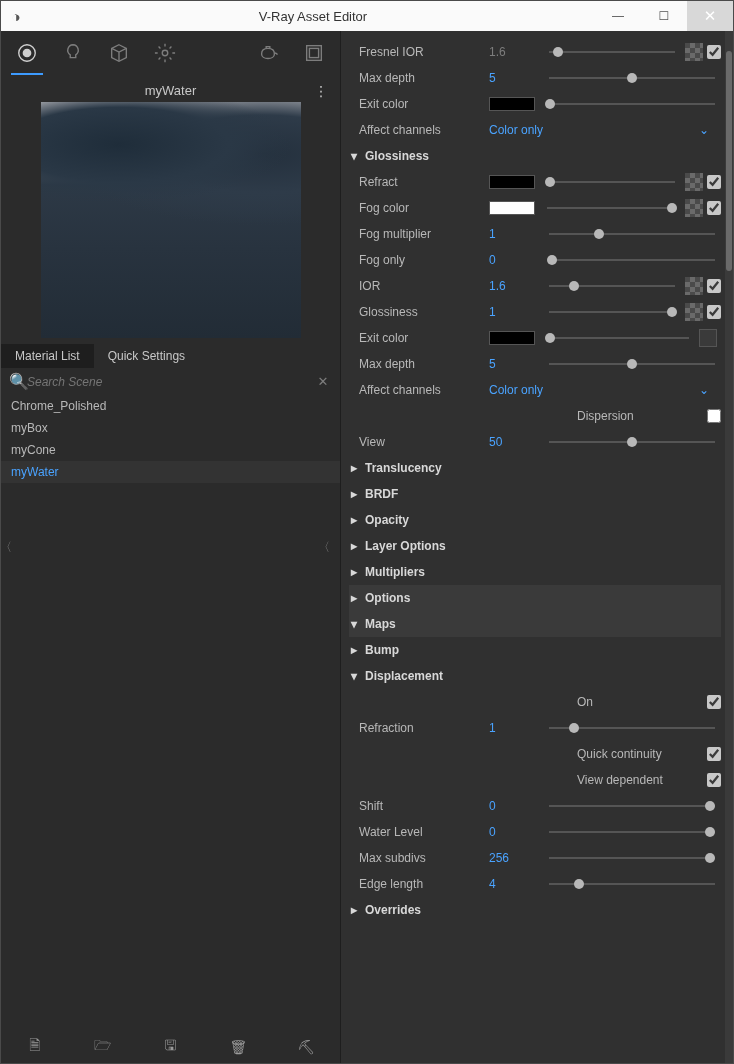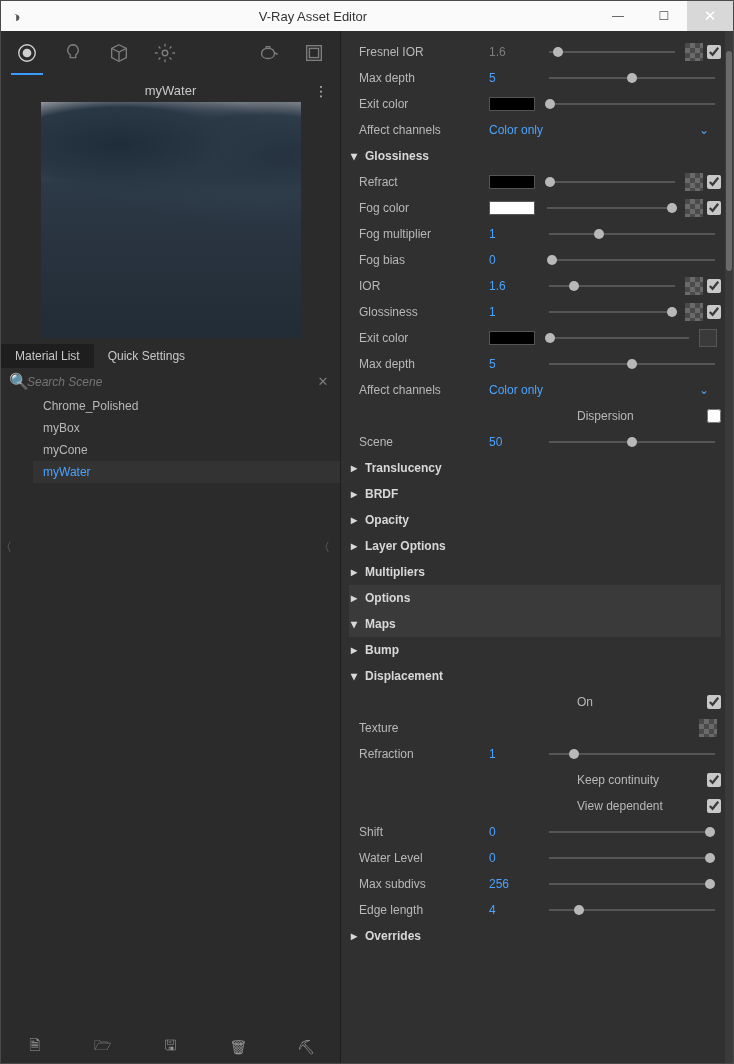--- a/index.html
+++ b/index.html
@@ -28,21 +28,21 @@
   radial-gradient(ellipse 120% 45% at 30% 18%, #1f2d3a 0%, #2a3846 35%, transparent 55%),
   radial-gradient(ellipse 140% 55% at 85% 22%, #24303d 0%, #2e3b49 30%, transparent 55%),
   linear-gradient(180deg,#d9d6d8 0%, #d9d6d8 8%, #2d3946 35%, #28333f 62%, #222c36 100%); }
 .tabs { display:flex; margin-top:6px; }
 .tab { flex:0 0 auto; padding:5px 14px; color:#c8c8c8; font-size:12px; cursor:pointer; }
 .tab.active { background:#1e1e1e; }
 .search { display:flex; align-items:center; padding:4px 8px; color:#7d7d7d; }
 .search .mag { width:18px; text-align:center; }
 .search input { flex:1; background:transparent; border:none; outline:none; color:#c8c8c8; font-size:12px; font-style:italic; }
 .search .clear { width:18px; text-align:center; cursor:pointer; color:#7d7d7d; font-size:13px;}
-.list { flex:1; overflow:auto;margin-left:32px; }
+.list { flex:1; overflow:auto; }
 .list .item { padding:4px 10px; color:#b8b8b8; font-size:12px; cursor:pointer; }
 .list .item.selected { color:#4aa3ff; background:#333; }
 .bottombar { height:32px; display:flex; align-items:center; justify-content:space-around; color:#9a9a9a; }
 .bottombar .bicon { width:44px; text-align:center; cursor:pointer; font-size:14px; }
 .splitter { width:10px; position:absolute; top:50%; transform:translateY(-50%); color:#7d7d7d; font-size:12px; cursor:pointer; }
 .split-left { left:-1px; }
 .split-right { left:317px; }
 .right { flex:1; background:#303030; overflow:hidden; display:flex; }
 .right-inner { flex:1; overflow-y:auto; padding:8px 4px 8px 8px; }
 .right::-webkit-scrollbar { width:10px; }
@@ -224,21 +224,21 @@
           <div class="row indent">
             <div class="label">Fog multiplier</div>
             <div class="value">1</div>
             <div class="slider">
               <div class="track">
                 <div class="thumb" style="left:30%"></div>
               </div>
             </div>
           </div>
           <div class="row indent">
-            <div class="label">Fog bias</div>
+            <div class="label">Fog only</div>
             <div class="value">0</div>
             <div class="slider">
               <div class="track">
                 <div class="thumb" style="left:2%"></div>
               </div>
             </div>
           </div>
           <div class="row indent">
             <div class="label">IOR</div>
             <div class="value">1.6</div>
@@ -285,21 +285,21 @@
             <div class="dropdown">
               <span>Color only</span>
               <span class="chev">⌄</span>
             </div>
           </div>
           <div class="row indent">
             <div class="label">Dispersion</div>
             <input type="checkbox" style="">
           </div>
           <div class="row indent">
-            <div class="label">Scene</div>
+            <div class="label">View</div>
             <div class="value">50</div>
             <div class="slider">
               <div class="track">
                 <div class="thumb" style="left:50%"></div>
               </div>
             </div>
           </div>
           <div class="sectionHeader">
             <span class="caret">▸</span>
             <span>Translucency</span>
@@ -334,35 +334,30 @@
           </div>
           <div class="sectionHeader">
             <span class="caret">▾</span>
             <span>Displacement</span>
           </div>
           <div class="row indent">
             <div class="label">On</div>
             <input type="checkbox" checked="" style="">
           </div>
           <div class="row indent">
-            <div class="label">Texture</div>
-            <div style="flex:1"></div>
-            <div class="checker"></div>
-          </div>
-          <div class="row indent">
             <div class="label">Refraction</div>
             <div class="value">1</div>
             <div class="slider">
               <div class="track">
                 <div class="thumb" style="left:15%"></div>
               </div>
             </div>
           </div>
           <div class="row indent">
-            <div class="label">Keep continuity</div>
+            <div class="label">Quick continuity</div>
             <input type="checkbox" checked="" style="">
           </div>
           <div class="row indent">
             <div class="label">View dependent</div>
             <input type="checkbox" checked="" style="">
           </div>
           <div class="row indent">
             <div class="label">Shift</div>
             <div class="value">0</div>
             <div class="slider">

